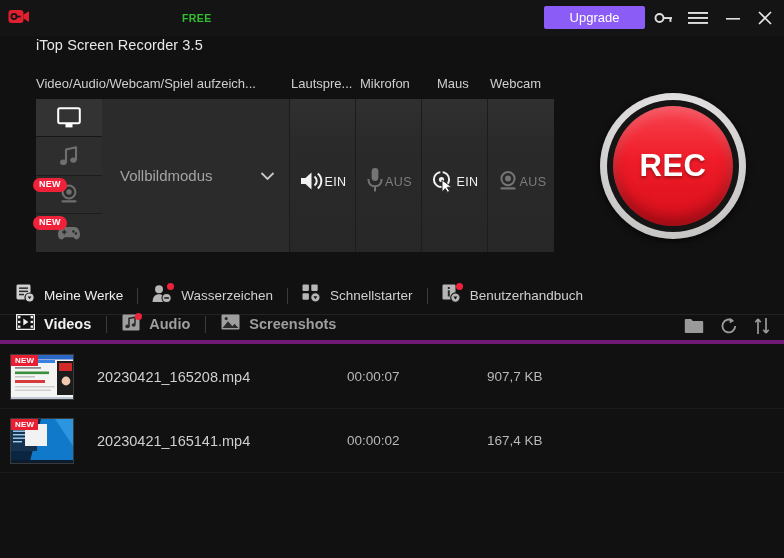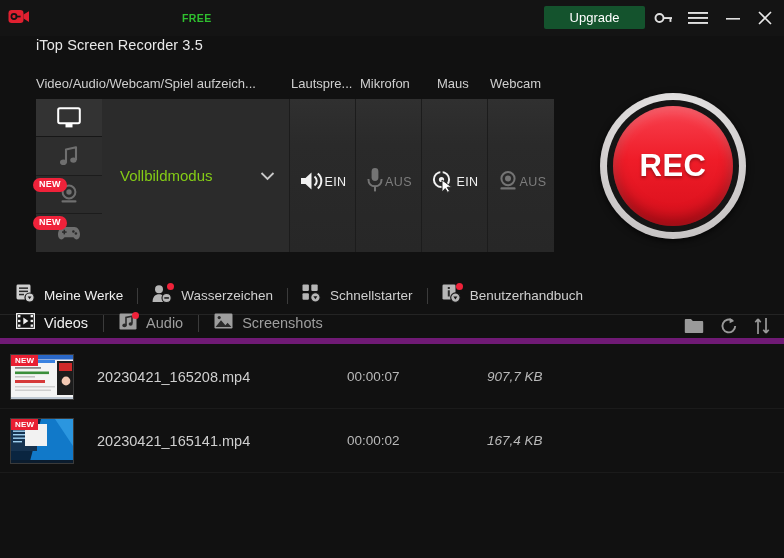--- a/index.html
+++ b/index.html
@@ -26,21 +26,21 @@
     position: absolute; left: 36px; top: 8px;
     font-size: 14.5px; color: #e8e8e8; letter-spacing: .1px; margin-top: 29px;
   }
   .free-badge {
     position: absolute; left: 182px; top: 12px;
     font-size: 10.5px; font-weight: bold; color: #2fbf2f; letter-spacing: .4px;
   }
   .upgrade-btn {
     position: absolute; right: 139px; top: 6px;
     width: 101px; height: 23px;
-    background: #14532d; border: none; border-radius: 2px;
+    background: #8b5cf6; border: none; border-radius: 2px;
     color: #ffffff; font-size: 13px; font-family: "Liberation Sans", sans-serif;
     cursor: pointer; line-height: 23px; text-align: center;
   }
   .tb-icon {
     position: absolute; top: 6px; width: 26px; height: 24px;
     display: flex; align-items: center; justify-content: center;
     cursor: pointer;
   }
   .tb-key  { right: 108px; }
   .tb-menu { right: 73px; }
@@ -83,21 +83,21 @@
     line-height: 11px; z-index: 5;
   }
 
   
   .modecol {
     width: 188px; height: 153px; background: #2b2b2b;
     border-right: 1px solid #1c1c1c;
     display: flex; align-items: center; justify-content: space-between;
     padding: 0 14px 0 18px; cursor: pointer;
   }
-  .modetext { font-size: 15px; color: #84cc16; }
+  .modetext { font-size: 15px; color: #a3a3a3; }
 
   
   .togcol {
     width: 66px; height: 153px; background: #2b2b2b;
     border-right: 1px solid #1c1c1c;
     display: flex; flex-direction: row; align-items: center;
     justify-content: center; cursor: pointer;
     background: linear-gradient(180deg,#303030 0%, #2a2a2a 30%, #272727 100%);
   }
   .togcol:last-child { border-right: none; }
@@ -146,21 +146,22 @@
   .tsep { width: 1px; height: 16px; background: #3b3b3b; margin: 0 14px; }
   .dot {
     position: absolute; width: 7px; height: 7px; border-radius: 50%;
     background: #f0223a; right: -2px; top: -1px;
   }
 
   
   .tabsrow {
     position: absolute; left: 0; top: 308px; width: 784px; height: 36px;
     display: flex; align-items: center; padding-left: 16px;
-    border-bottom: 6px solid #701a75;
+    border-bottom: 4px solid #701a75;
+    font-weight: bold;
   }
   .tab { display: flex; align-items: center; cursor: pointer; position: relative; }
   .tab .tbl { margin-left: 9px; font-size: 14.5px; color: #9e9e9e; }
   .tab.active .tbl { color: #f0f0f0; }
   .tab-sep { width: 1px; height: 17px; background: #3b3b3b; margin: 0 15px; }
   .listactions {
     position: absolute; right: 14px; top: 308px; height: 36px;
     display: flex; align-items: center; gap: 16px;
   }
   .la-btn { cursor: pointer; display: flex; align-items: center; }
@@ -178,21 +179,21 @@
   }
   .thumb .nb {
     position: absolute; left: 0; top: 0; z-index: 3;
     background: #e81f32; color: #fff; font-size: 8px; font-weight: bold;
     padding: 1px 4px; line-height: 9px; letter-spacing: .2px;
   }
   .t1 { background: linear-gradient(180deg,#f2f2f2 0%,#e6e6e6 100%); }
   .t2 { background: linear-gradient(130deg,#0b2a4d 0%,#1577c4 45%,#0a1d33 100%); }
   .fname { margin-left: 23px; width: 250px; font-size: 14.5px; color: #cfcfcf; }
   .fdur  { width: 140px; font-size: 13.5px; color: #b9b9b9; text-align: left; }
-  .fsize { width: 160px; font-size: 13.5px; color: #b9b9b9; text-align: left; font-style: italic; }
+  .fsize { width: 160px; font-size: 13.5px; color: #b9b9b9; text-align: left; }
 </style>
 </head>
 <body>
 
 <div id="app">
 
   <div class="titlebar">
     <div class="logo-icon">
       <svg width="22" height="18" viewBox="0 0 22 18">
         <rect x="0.5" y="2" width="15" height="13" rx="3.2" fill="#e02030"></rect>

